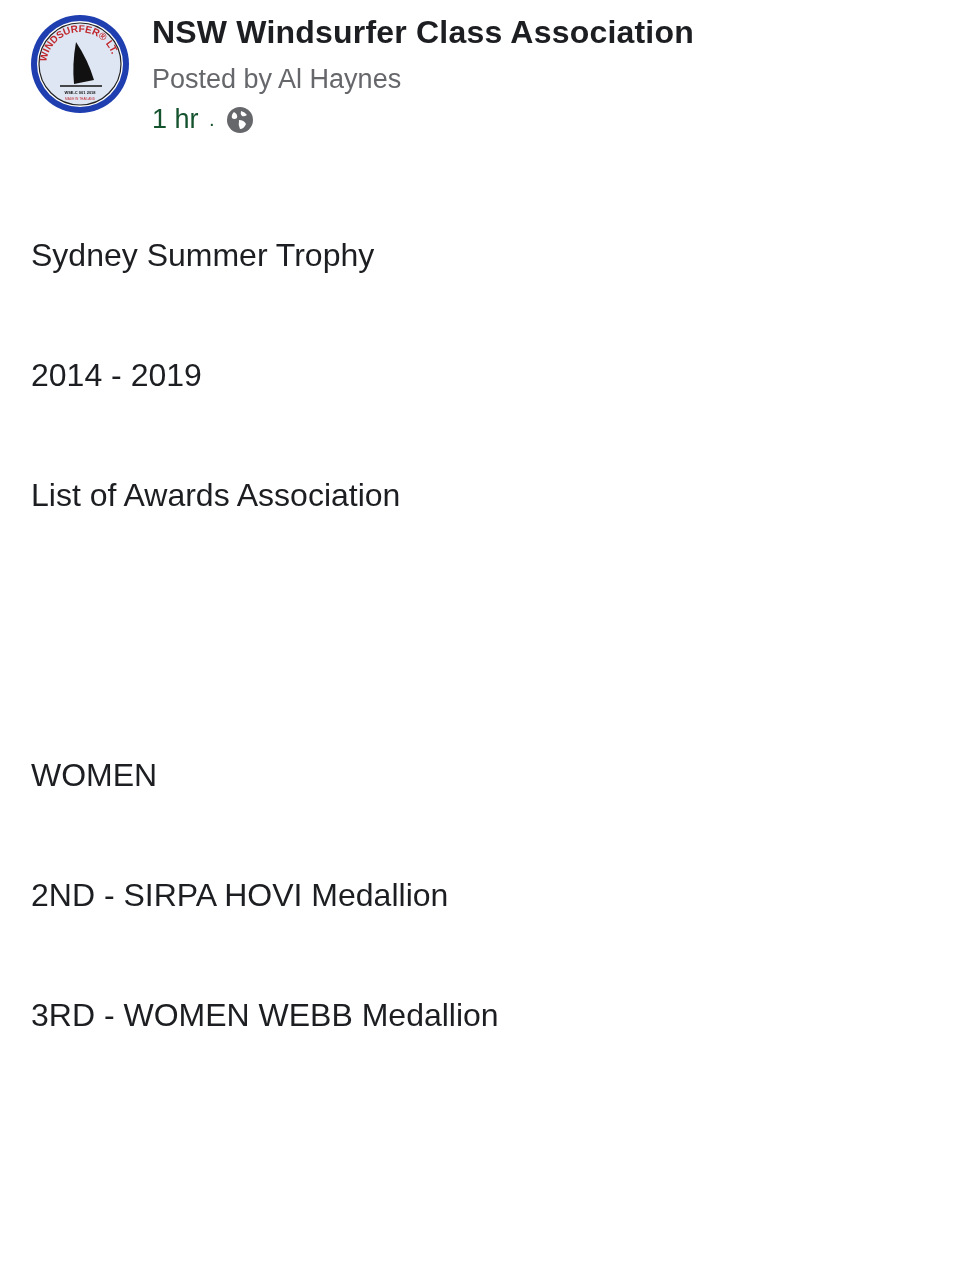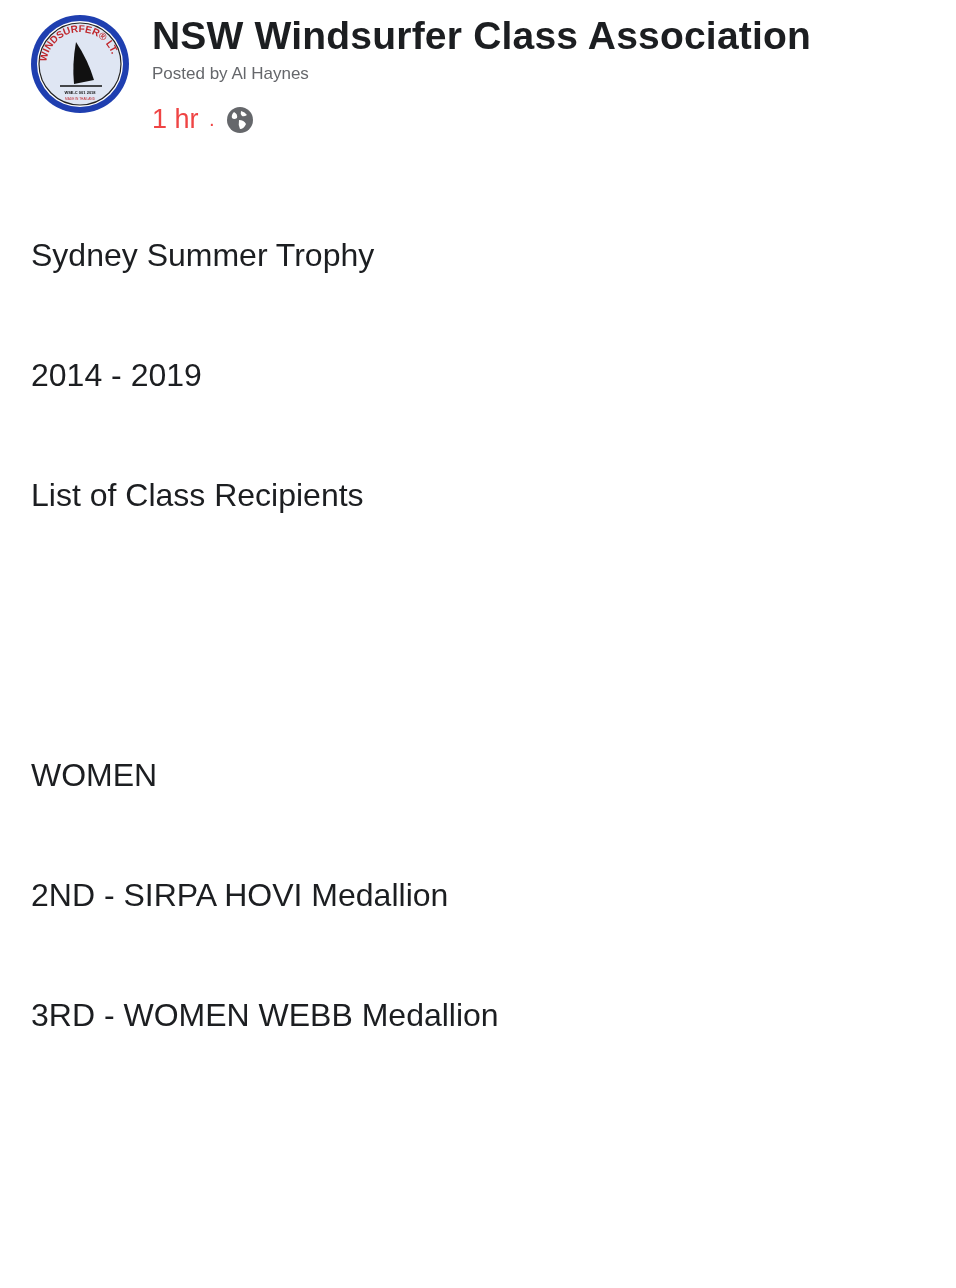--- a/index.html
+++ b/index.html
@@ -1,22 +1,22 @@
 <!DOCTYPE html>
 <html><head>
 <meta charset="utf-8">
 <style>
   html, body { margin: 0; padding: 0; background: #ffffff; }
   body { width: 956px; height: 1288px; overflow: hidden; position: relative;
          font-family: "Liberation Sans", "DejaVu Sans", sans-serif; color: #1c1e21; }
   .header { position: absolute; left: 0; top: 0; width: 956px; height: 150px; }
   .avatar { position: absolute; left: 30px; top: 14px; width: 100px; height: 100px; }
-  .page-name { position: absolute; left: 152px; top: 14px; font-size: 39px; font-weight: bold; color: #1c1e21; letter-spacing: 0.2px; white-space: nowrap; }
-  .posted-by { position: absolute; left: 152px; top: 64px; font-size: 17px; color: #65676b; white-space: nowrap; }
-  .meta { position: absolute; left: 152px; top: 104px; font-size: 27px; color: #ef4444; display: flex; align-items: flex-end; white-space: nowrap; }
+  .page-name { position: absolute; left: 152px; top: 14px; font-size: 32px; font-weight: bold; color: #1c1e21; letter-spacing: 0.2px; white-space: nowrap; }
+  .posted-by { position: absolute; left: 152px; top: 64px; font-size: 27px; color: #65676b; white-space: nowrap; }
+  .meta { position: absolute; left: 152px; top: 104px; font-size: 27px; color: #14532d; display: flex; align-items: flex-end; white-space: nowrap; }
   .meta .dot { margin: 0 10px; font-size: 20px; }
   .globe { width: 30px; height: 30px; display: inline-block; }
   .post-body { position: absolute; left: 31px; top: 155px; width: 900px; font-size: 32px; line-height: 40px; color: #1c1e21; white-space: pre; }
   .post-body .line { height: 40px; display: block; }
   .post-body .blank { height: 40px; display: block; }
 </style>
 </head>
 <body>
 
 <div class="header">
@@ -45,21 +45,21 @@
         <circle cx="15" cy="15" r="13" fill="#65676b"></circle>
         <path d="M9 7 Q13 9 12 13 Q9 15 7 13 Q6 10 9 7 Z M16 6 Q20 7 22 10 Q19 12 17 11 Q15 9 16 6 Z M14 15 Q19 15 21 19 Q19 24 15 24 Q13 20 14 15 Z" fill="#ffffff"></path>
       </svg>
     </span>
   </div>
 </div>
 
 <div class="post-body">
   <span class="line">Sydney Summer Trophy</span>
   <span class="line">2014 - 2019</span>
-  <span class="line">List of Class Recipients</span>
+  <span class="line">List of Awards Association</span>
   <span class="blank"></span>
 
   <span class="line">WOMEN</span>
   <span class="line">2ND - SIRPA HOVI Medallion</span>
   <span class="line">3RD - WOMEN WEBB Medallion</span>
   <span class="blank"></span>
 
   
   
   

